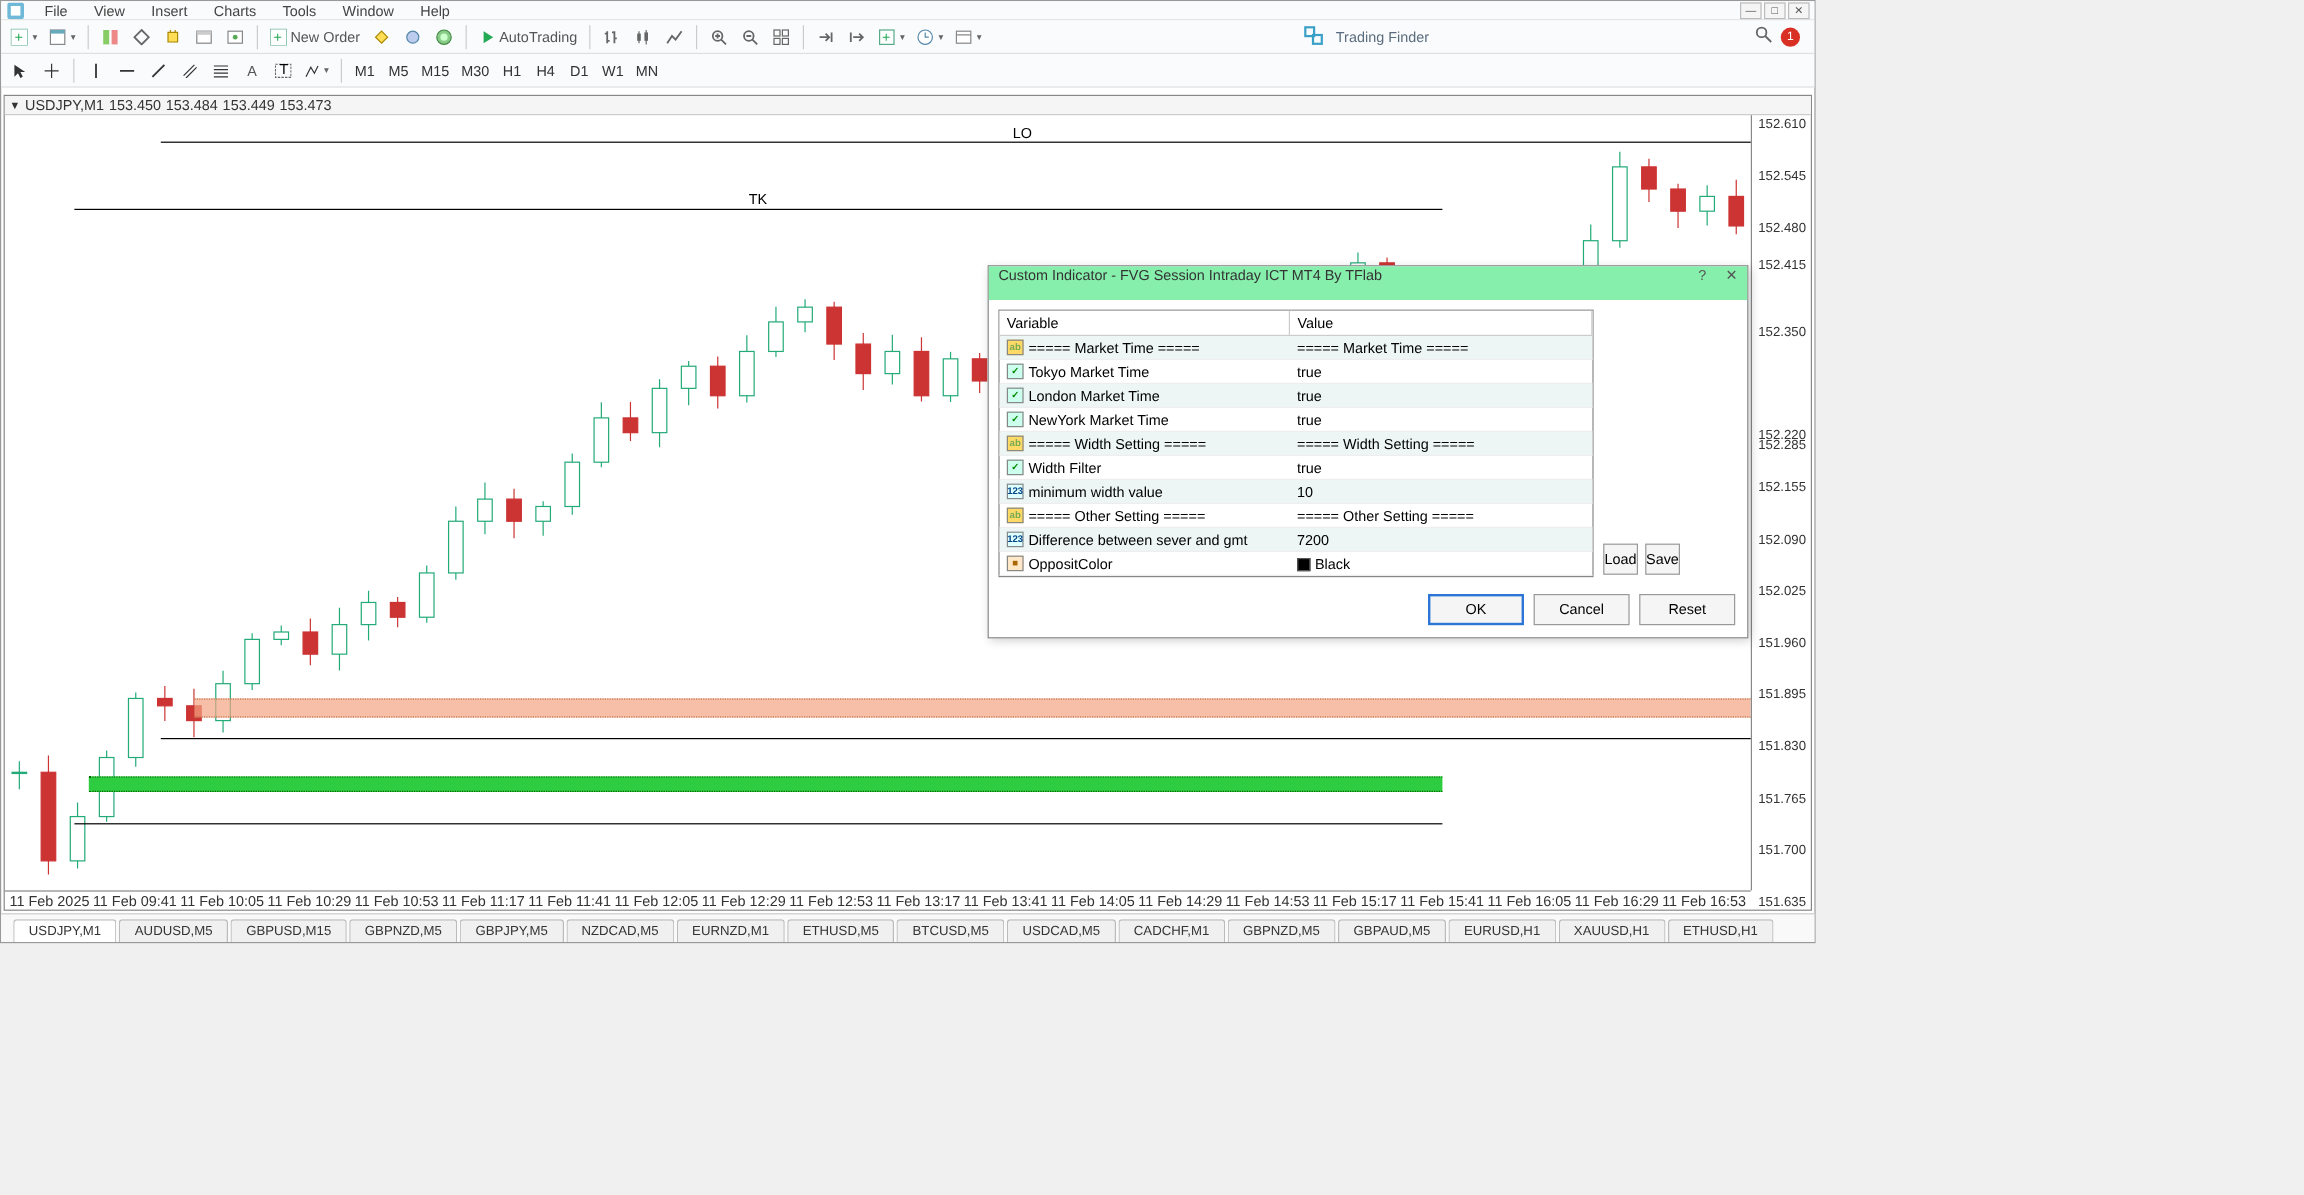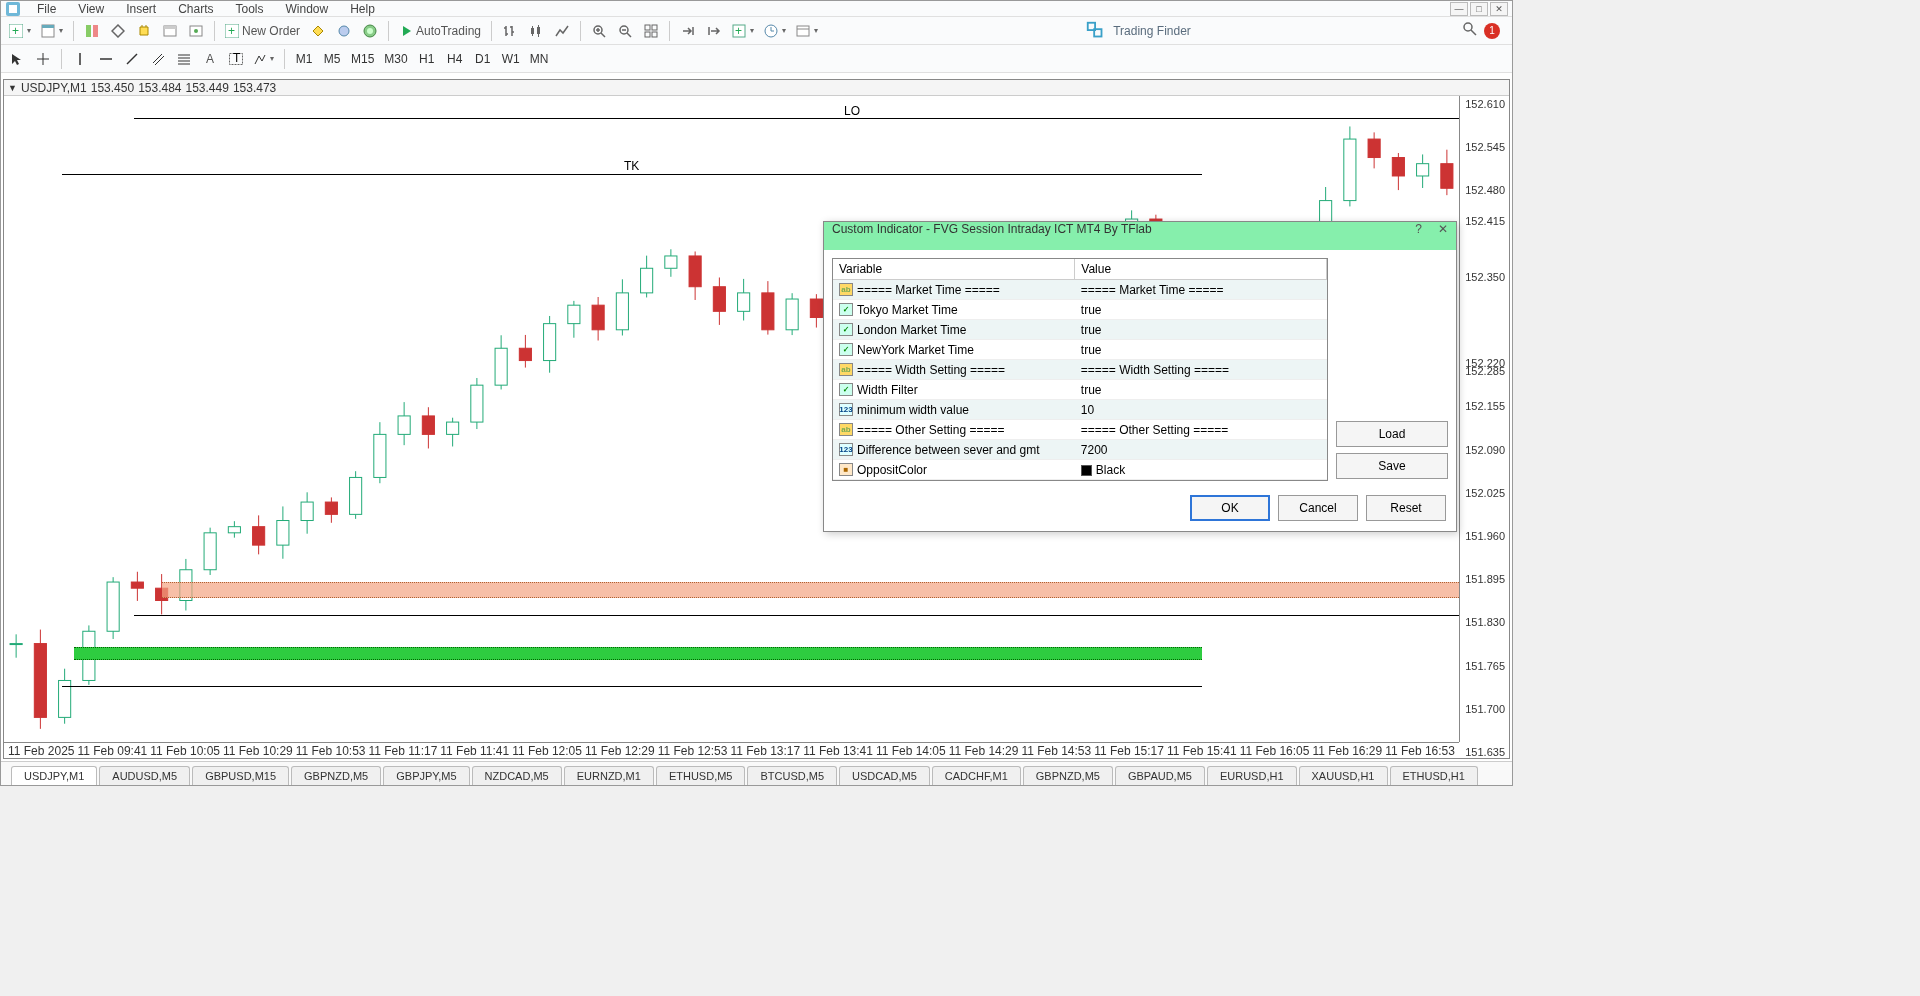--- a/index.html
+++ b/index.html
@@ -46,21 +46,21 @@
 .dialog-tab.active { background: #fff; border-color: #ccc; }
 .dialog-body { padding: 8px; display: flex; gap: 8px; align-items: flex-start;}
 .param-table { flex: 1; border: 1px solid #888; }
 .param-table table { width: 100%; border-collapse: collapse; }
 .param-table th { text-align: left; font-weight: normal; padding: 3px 6px; border-bottom: 1px solid #ccc; border-right: 1px solid #ccc; background: #fff; }
 .param-table td { padding: 2px 6px; border-bottom: 1px solid #eee; height: 20px; }
 .param-table tr:nth-child(odd) td { background: #edf5f5; }
 .param-table .var-cell { display:flex; align-items:center; gap:4px; }
 .type-ico { width:14px;height:13px;border:1px solid #888;display:inline-flex;align-items:center;justify-content:center;font-size:8px;font-weight:bold;}
 .ico-ab{background:#ffd966;color:#7a5;} .ico-bool{background:#cfe;color:#080;} .ico-int{background:#dff;color:#048;} .ico-color{background:#ffe8c8;color:#a60;}
-.side-btns { display:flex; flex-direction:column; gap:6px; width:112px; margin-top: auto; margin-bottom:2px;}
+.side-btns { display:flex; flex-direction:row; gap:6px; width:112px; margin-top: auto; margin-bottom:2px;}
 .side-btns button, .dlg-footer button { height: 26px; background: #f5f5f5; border: 1px solid #999; font-size: 12px; }
 .dlg-footer { display:flex; justify-content:flex-end; gap:8px; padding: 6px 10px 10px; }
 .dlg-footer button { width: 80px; }
 .dlg-footer button.primary { border: 2px solid #2e75d8; }
 .color-swatch{display:inline-block;width:11px;height:11px;background:#000;vertical-align:middle;margin-right:4px;border:1px solid #555;}
 
 
 .bottom-tabs { position:absolute; bottom:0; left:0; right:0; height:24px; background:#f9f9f9; border-top:1px solid #ccc; display:flex; align-items:flex-end; padding-left:10px;}
 .btab { padding:3px 12px; border:1px solid #bbb; border-bottom:none; background:#f0f0f0; margin-right:2px; font-size:11px; color:#333; border-radius:3px 3px 0 0;}
 .btab.active{background:#fff;}

